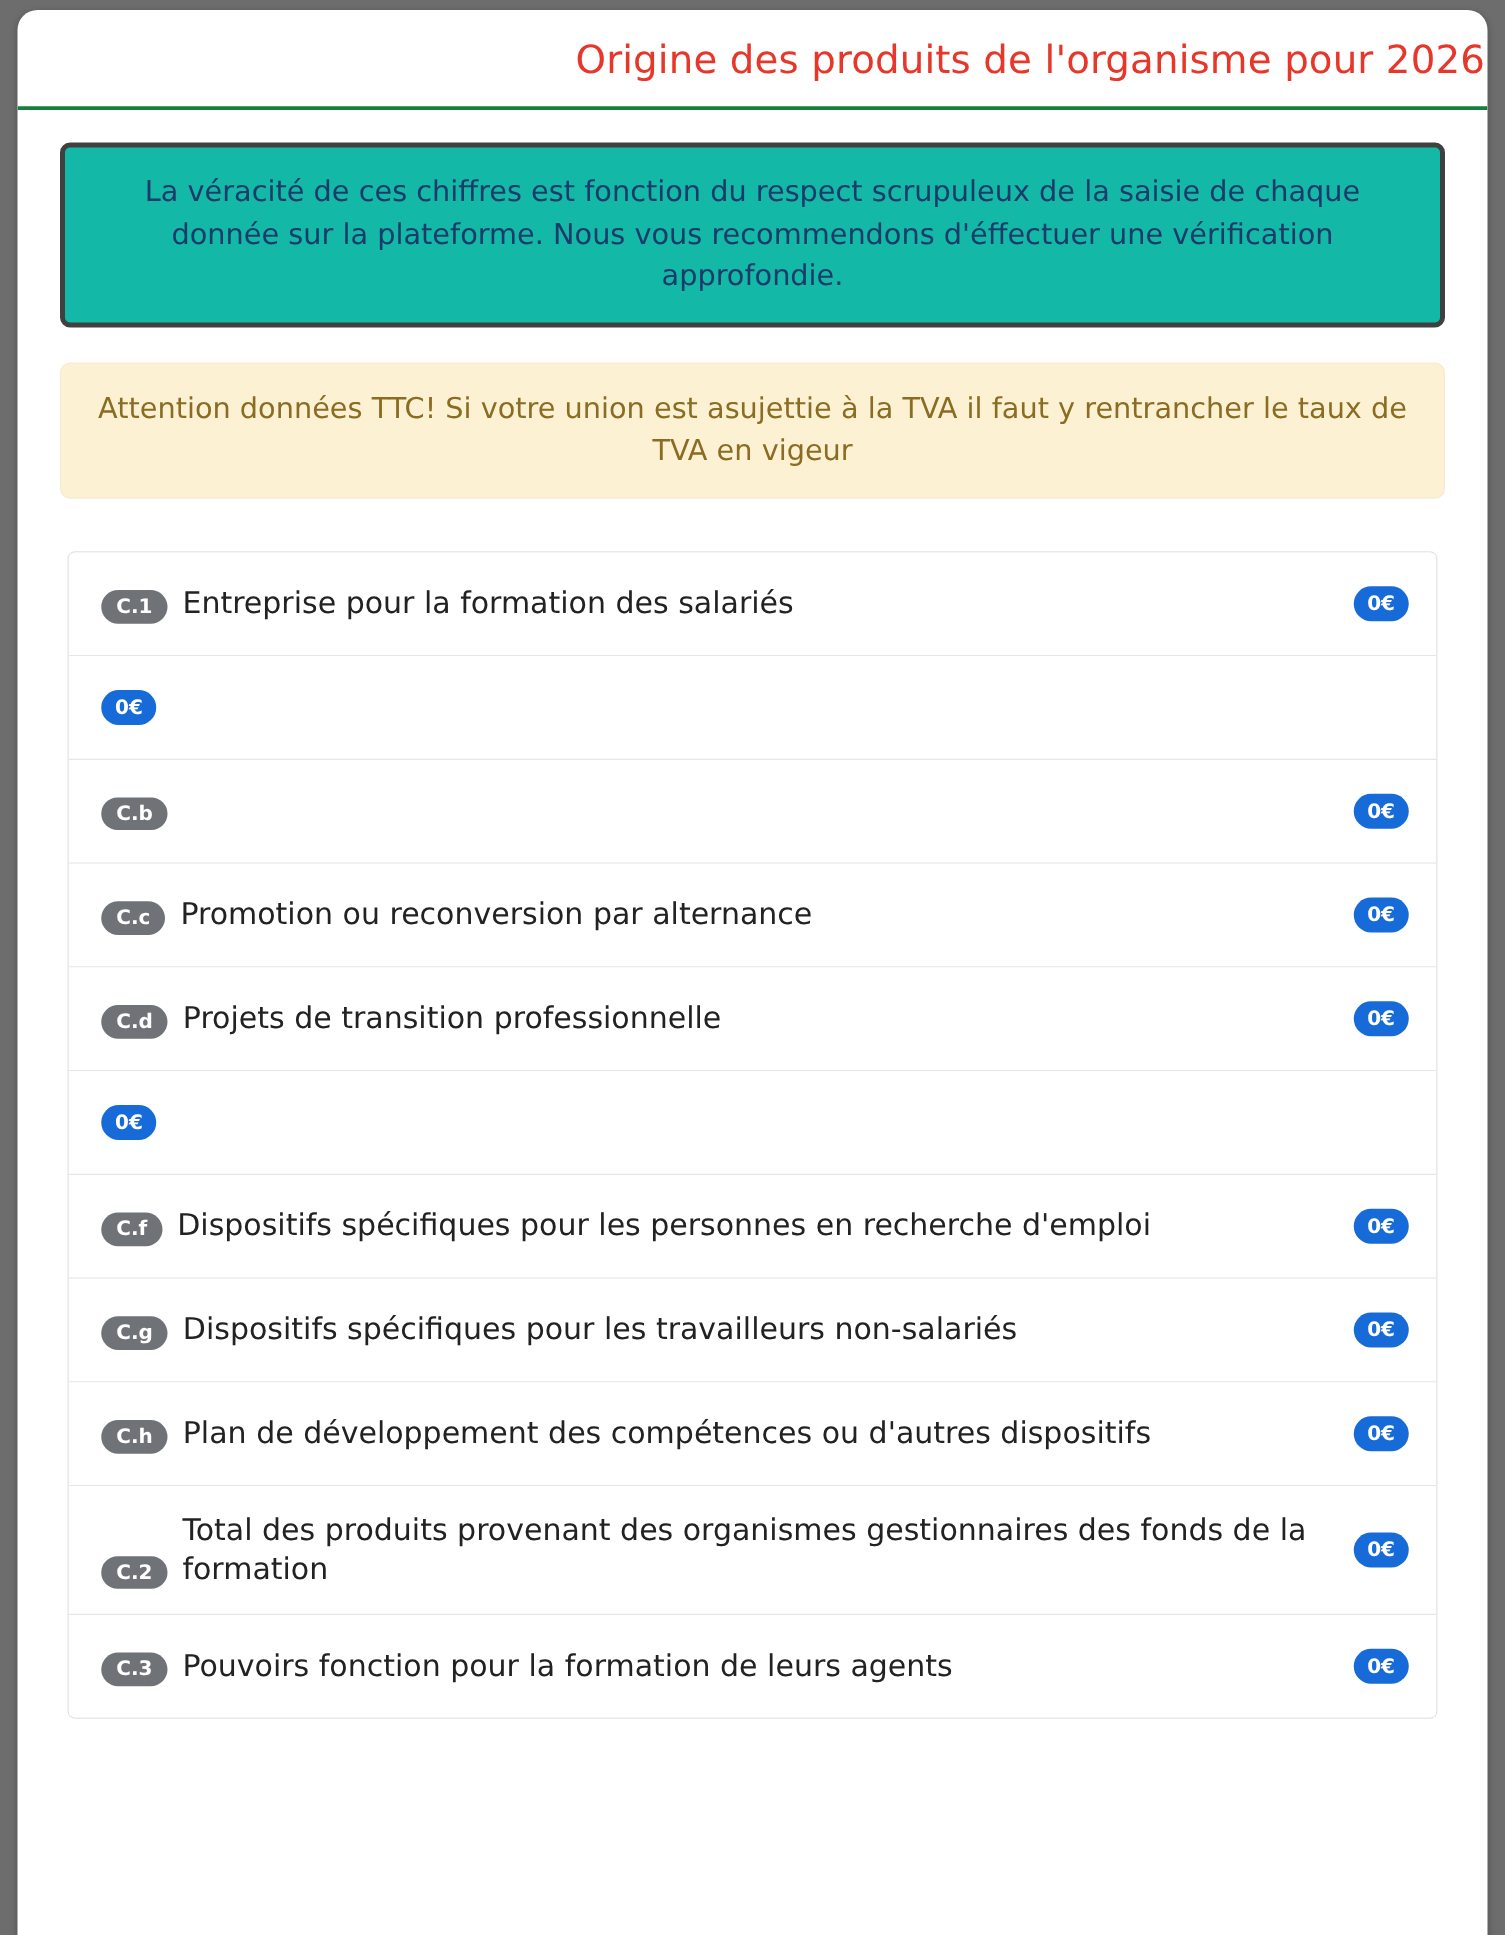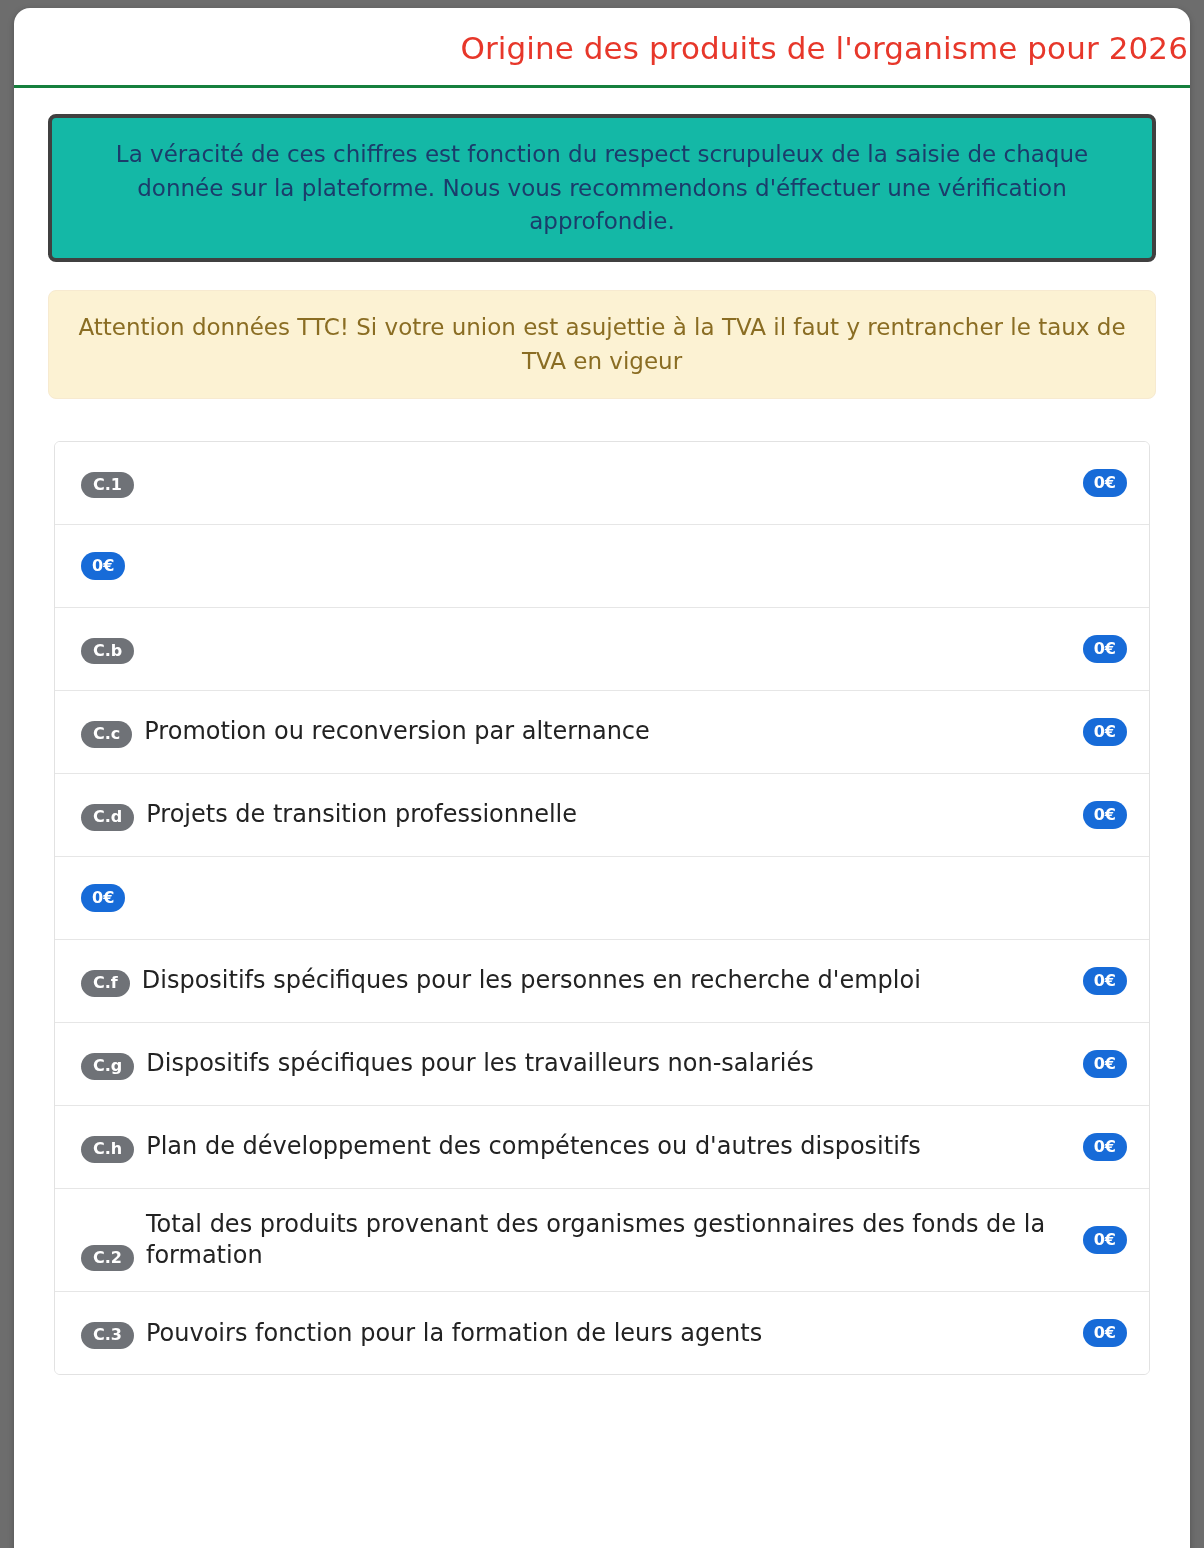--- a/index.html
+++ b/index.html
@@ -133,20 +133,21 @@
 
     <div class="alert alert-warning">
       <span>Attention données TTC! Si votre union est asujettie à la TVA il faut y rentrancher le taux de TVA en vigeur</span>
     </div>
 
     <div class="list-group">
 
       <div class="list-item">
         <div class="item-left">
           <span class="code-badge">C.1</span>
+          <span class="item-label">Entreprise pour la formation des salariés</span>
         </div>
         <span class="amount-badge">0€</span>
       </div>
 
       <div class="list-item">
         <span class="amount-badge">0€</span>
       </div>
 
       <div class="list-item">
         <div class="item-left">

